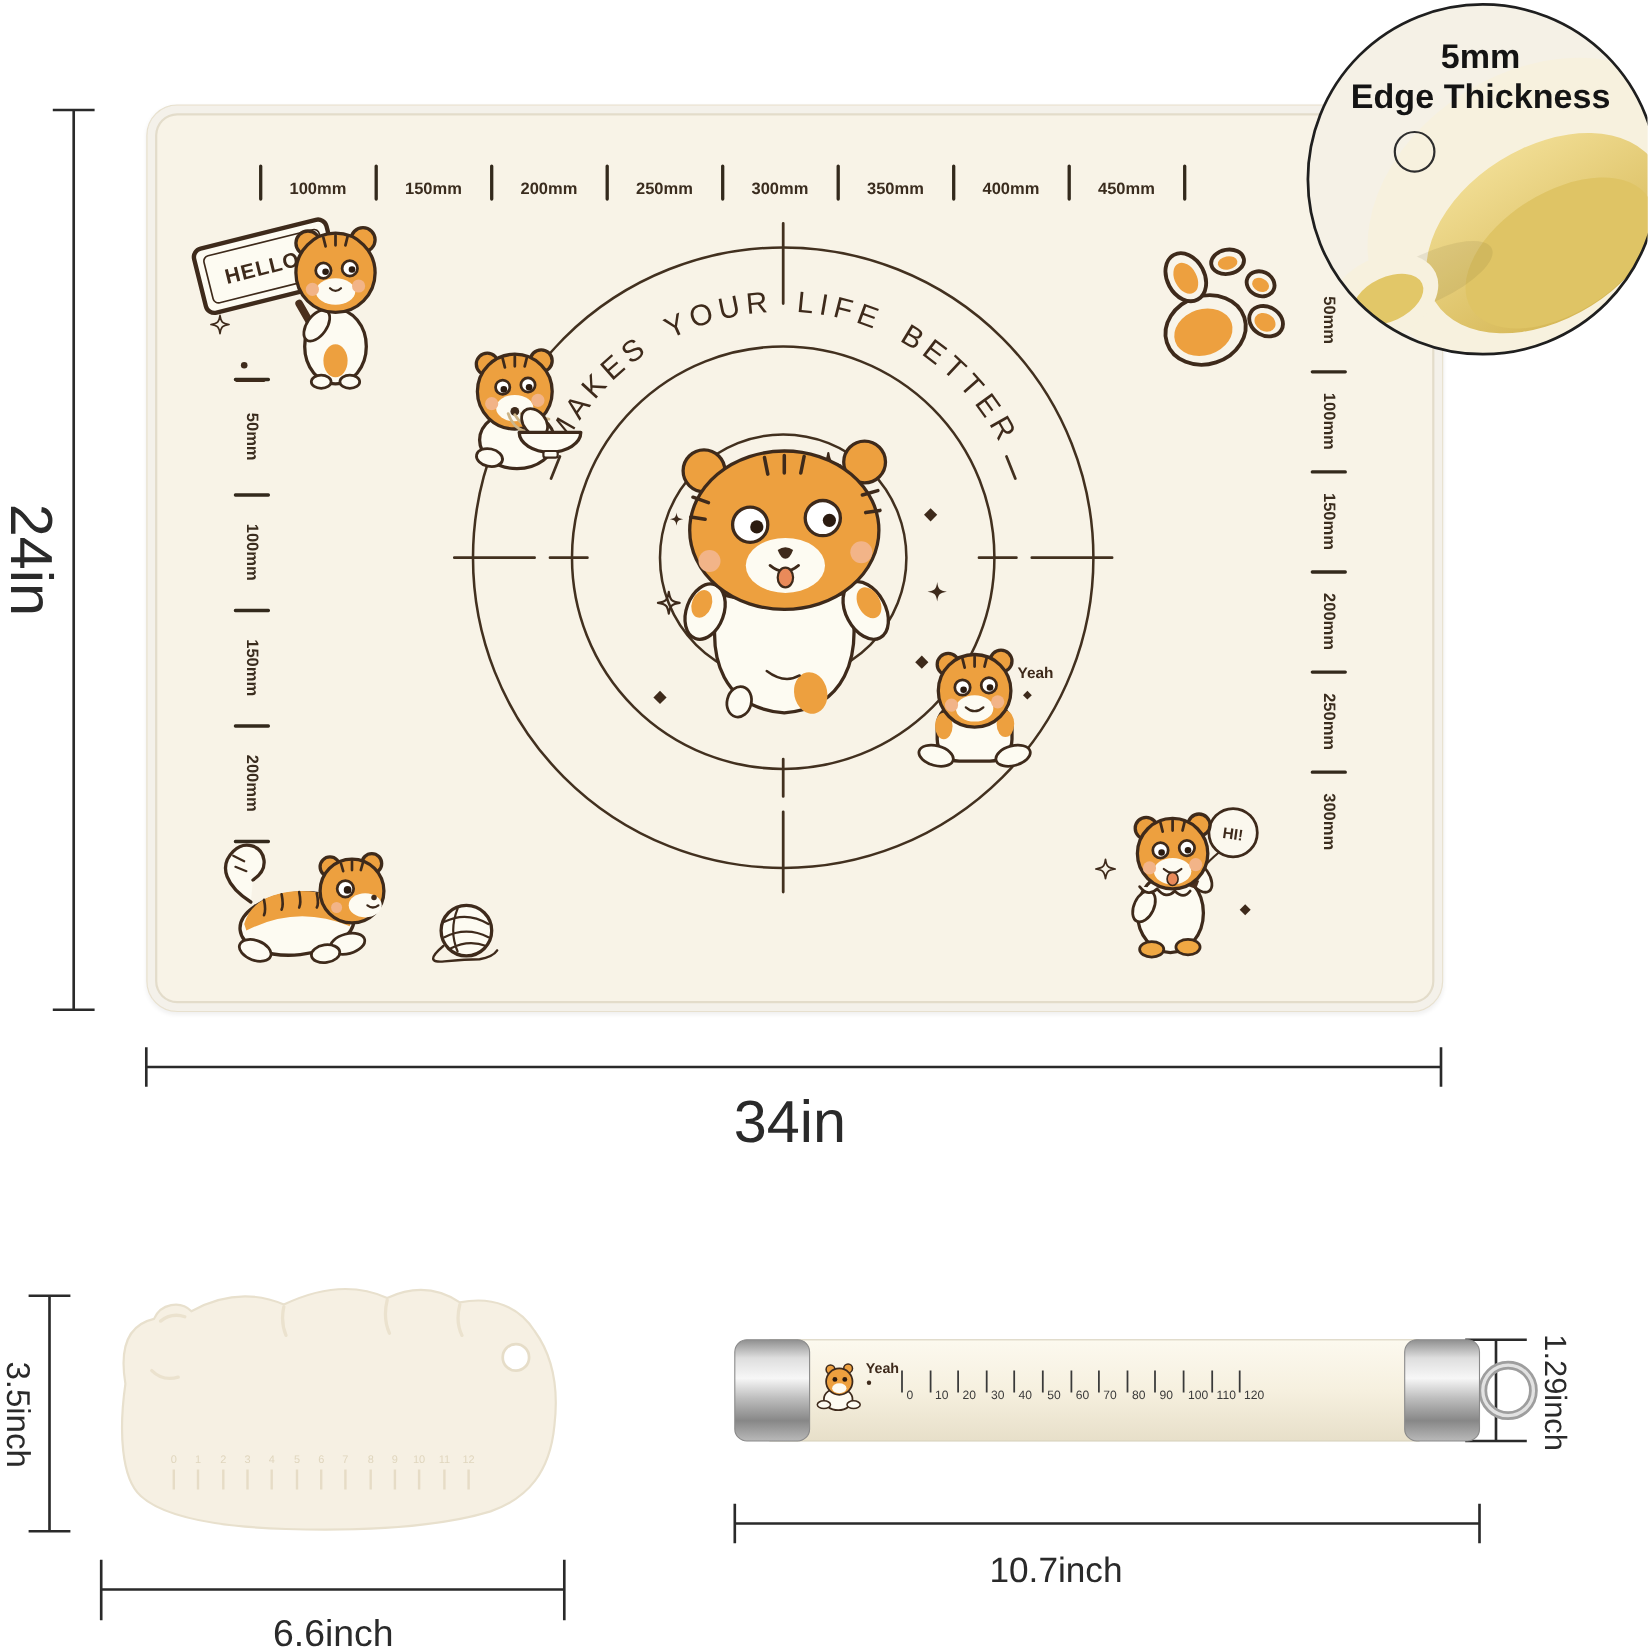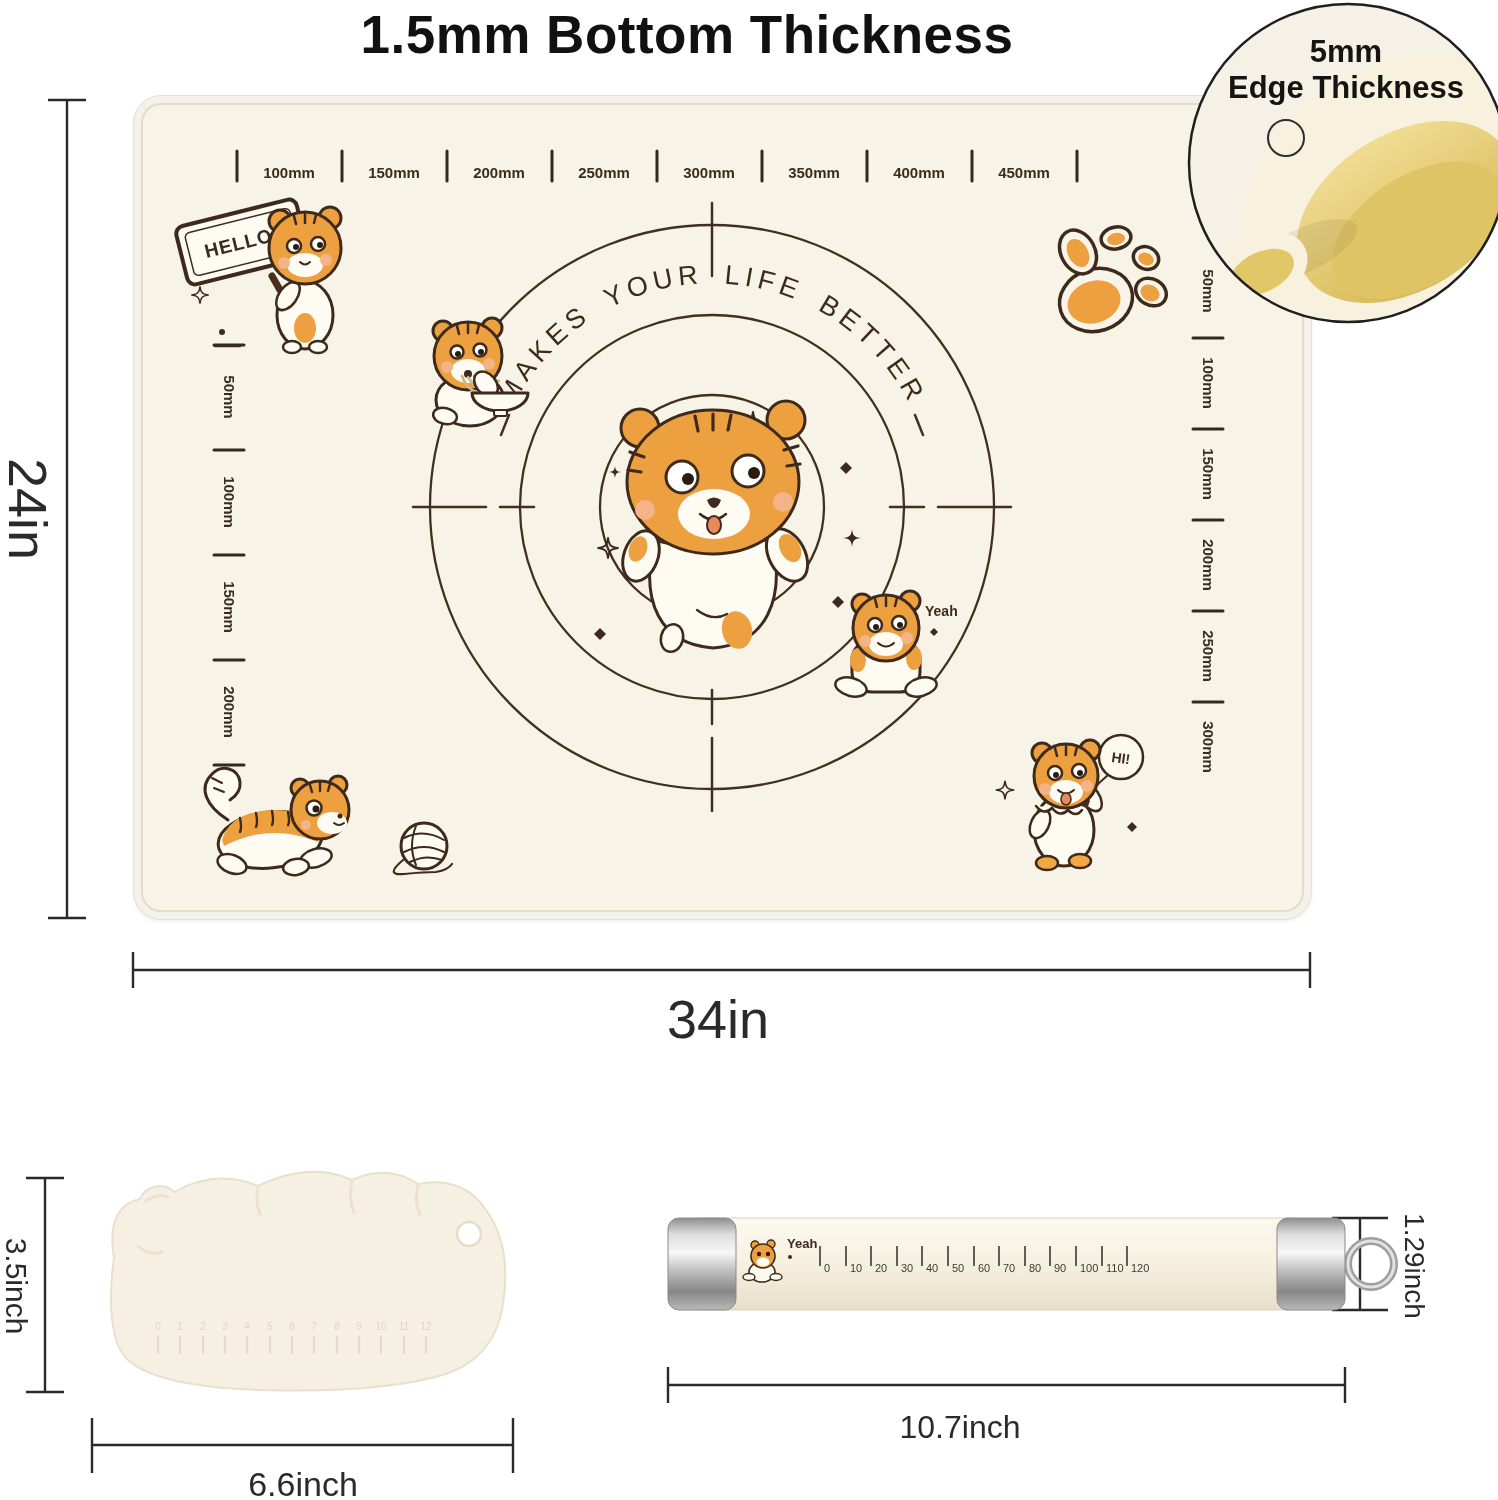--- a/index.html
+++ b/index.html
@@ -14,21 +14,20 @@
   svg.art{position:absolute;left:0;top:0;z-index:2;}
   .t{font-family:"Liberation Sans",sans-serif;}
 </style>
 </head>
 <body>
 
 <div class="stage">
 
   <div class="mat"></div>
 
-  <div class="page-title">1.5mm Bottom Thickness</div>
 
   <svg class="art" width="1498" height="1500" viewBox="0 0 1498 1500">
     <defs>
       <path id="sparkle" d="M0,-11 C1.2,-2.8 2.8,-1.2 11,0 C2.8,1.2 1.2,2.8 0,11 C-1.2,2.8 -2.8,1.2 -11,0 C-2.8,-1.2 -1.2,-2.8 0,-11 Z"></path>
       <path id="sloganArc" d="M497,450 A222,222 0 0 1 927,450" fill="none"></path>
       <linearGradient id="metal" x1="0" y1="0" x2="0" y2="1">
         <stop offset="0" stop-color="#8f8f8f"></stop>
           <stop offset=".18" stop-color="#dedede"></stop>
         <stop offset=".38" stop-color="#f7f7f7"></stop>
           <stop offset=".58" stop-color="#bdbdbd"></stop>

